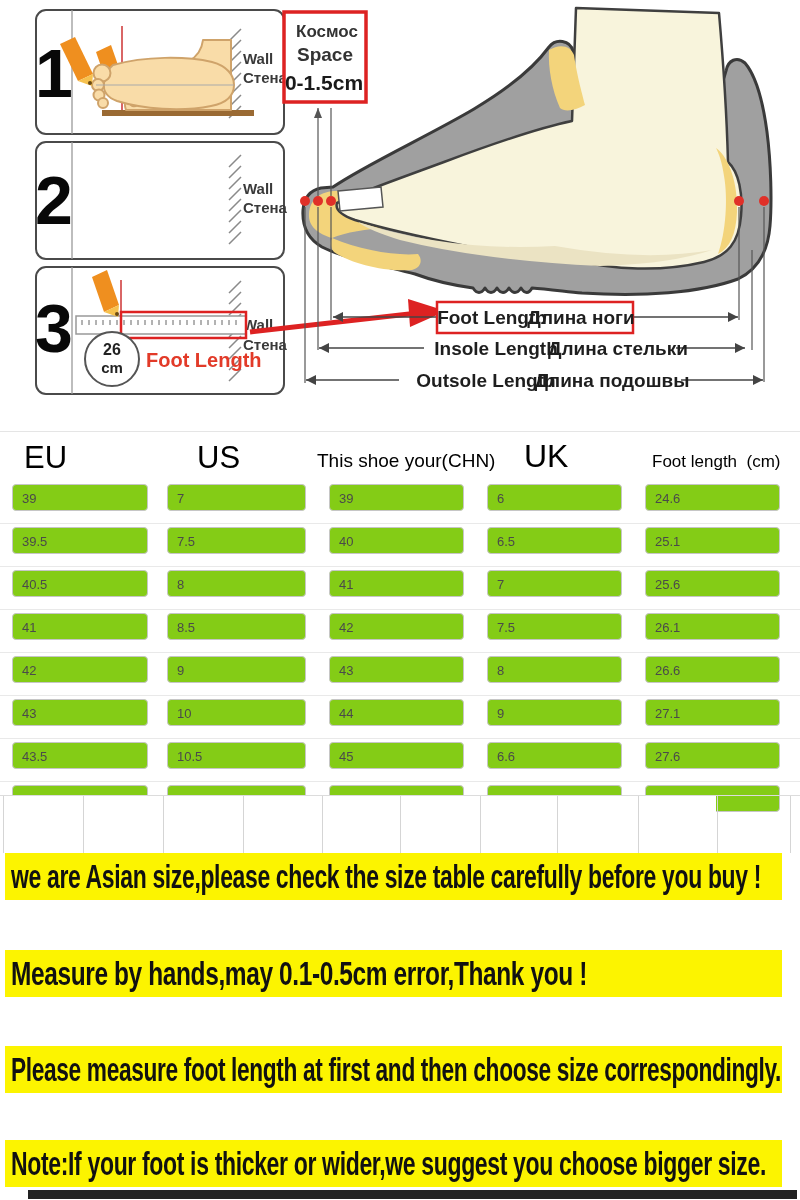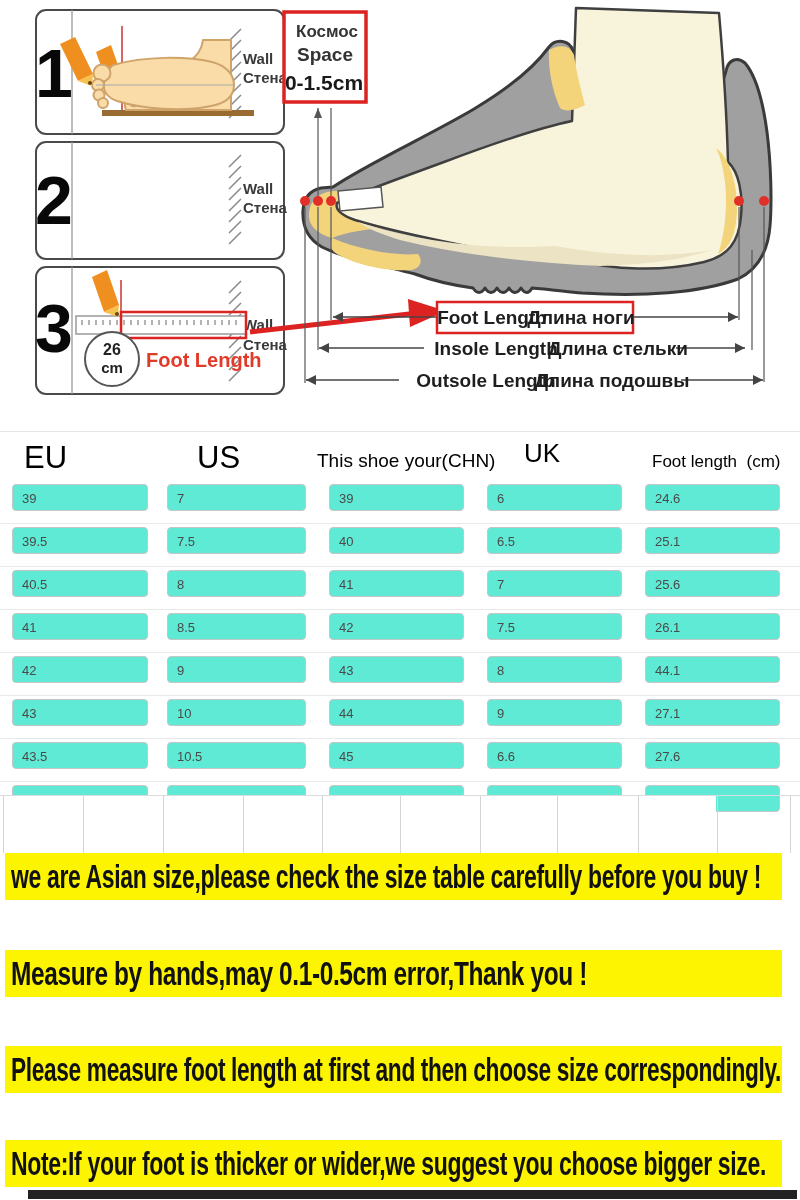--- a/index.html
+++ b/index.html
@@ -7,24 +7,24 @@
           font-family:"Liberation Sans",sans-serif;}
   .diagram{position:absolute;left:0;top:0;}
   .diagram text{font-family:"Liberation Sans","DejaVu Sans",sans-serif;}
 
   
   .tbl{position:absolute;left:0;top:0;width:800px;height:1200px;margin-top:24px;}
   .hdr{position:absolute;color:#000;white-space:pre;}
   .h-eu{left:24px;top:416px;font-size:31px;}
   .h-us{left:197px;top:416px;font-size:31px;}
   .h-chn{left:317px;top:426px;font-size:19px;}
-  .h-uk{left:524px;top:414px;font-size:26px;}
+  .h-uk{left:524px;top:414px;font-size:32px;}
   .h-cm{left:652px;top:428px;font-size:17px;}
   .row{position:absolute;left:0;width:800px;height:43px;}
-  .cell{position:absolute;top:2px;height:27px;line-height:27px;background:#5eead4;
+  .cell{position:absolute;top:2px;height:27px;line-height:27px;background:#84cc16;
         border:1px solid #c6c6c6;border-radius:4px;font-size:13px;color:#4a4a4a;
         padding-left:9px;box-sizing:border-box;}
   .c0{left:12px;width:136px;} .c1{left:167px;width:139px;} .c2{left:329px;width:135px;}
   .c3{left:487px;width:135px;} .c4{left:645px;width:135px;}
   .hsep{position:absolute;left:0;width:800px;height:1px;background:#e9e9e9;}
 
   
   .notes{position:absolute;left:0;top:795px;width:716px;height:405px;background:#fff;}
   .topline{position:absolute;left:0;top:0;width:800px;height:1px;background:#dcdcdc;}
   .vline{position:absolute;top:1px;width:1px;height:57px;background:#d5d5d5;}
@@ -239,21 +239,21 @@
       <div class="cell c2">42</div>
       <div class="cell c3">7.5</div>
       <div class="cell c4">26.1</div>
     </div>
     <div class="hsep" style="top:628px;"></div>
     <div class="row" style="top:630px;">
       <div class="cell c0">42</div>
       <div class="cell c1">9</div>
       <div class="cell c2">43</div>
       <div class="cell c3">8</div>
-      <div class="cell c4">44.1</div>
+      <div class="cell c4">26.6</div>
     </div>
     <div class="hsep" style="top:671px;"></div>
     <div class="row" style="top:673px;">
       <div class="cell c0">43</div>
       <div class="cell c1">10</div>
       <div class="cell c2">44</div>
       <div class="cell c3">9</div>
       <div class="cell c4">27.1</div>
     </div>
     <div class="hsep" style="top:714px;"></div>

